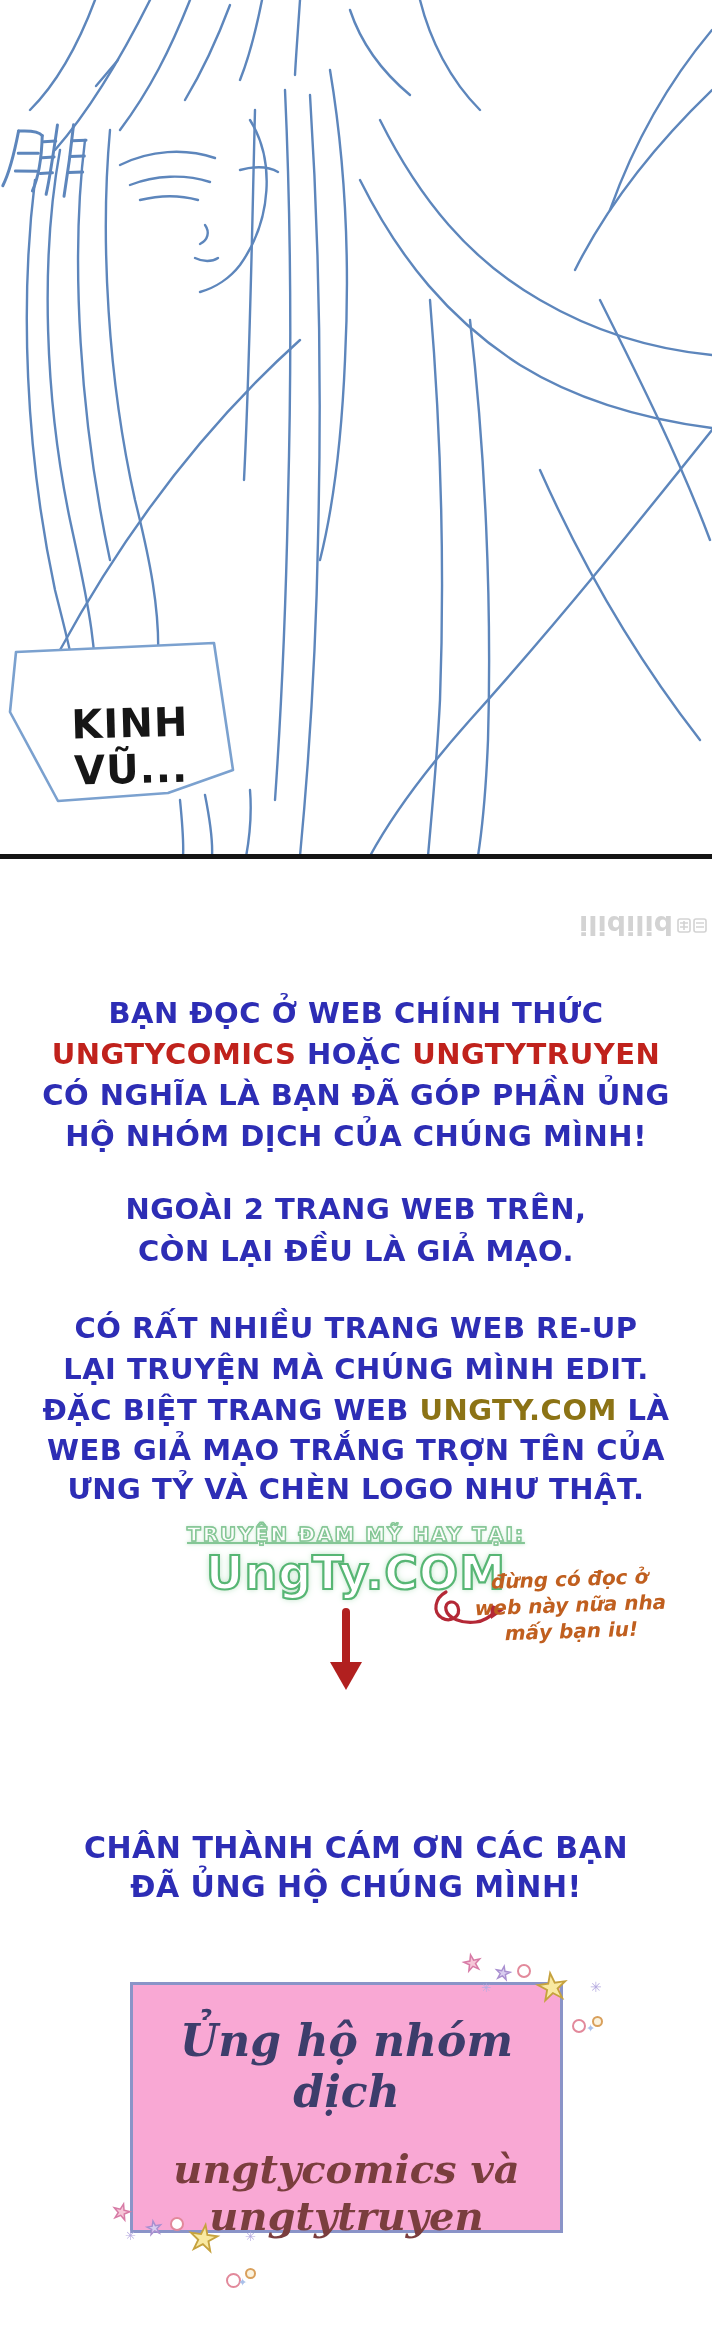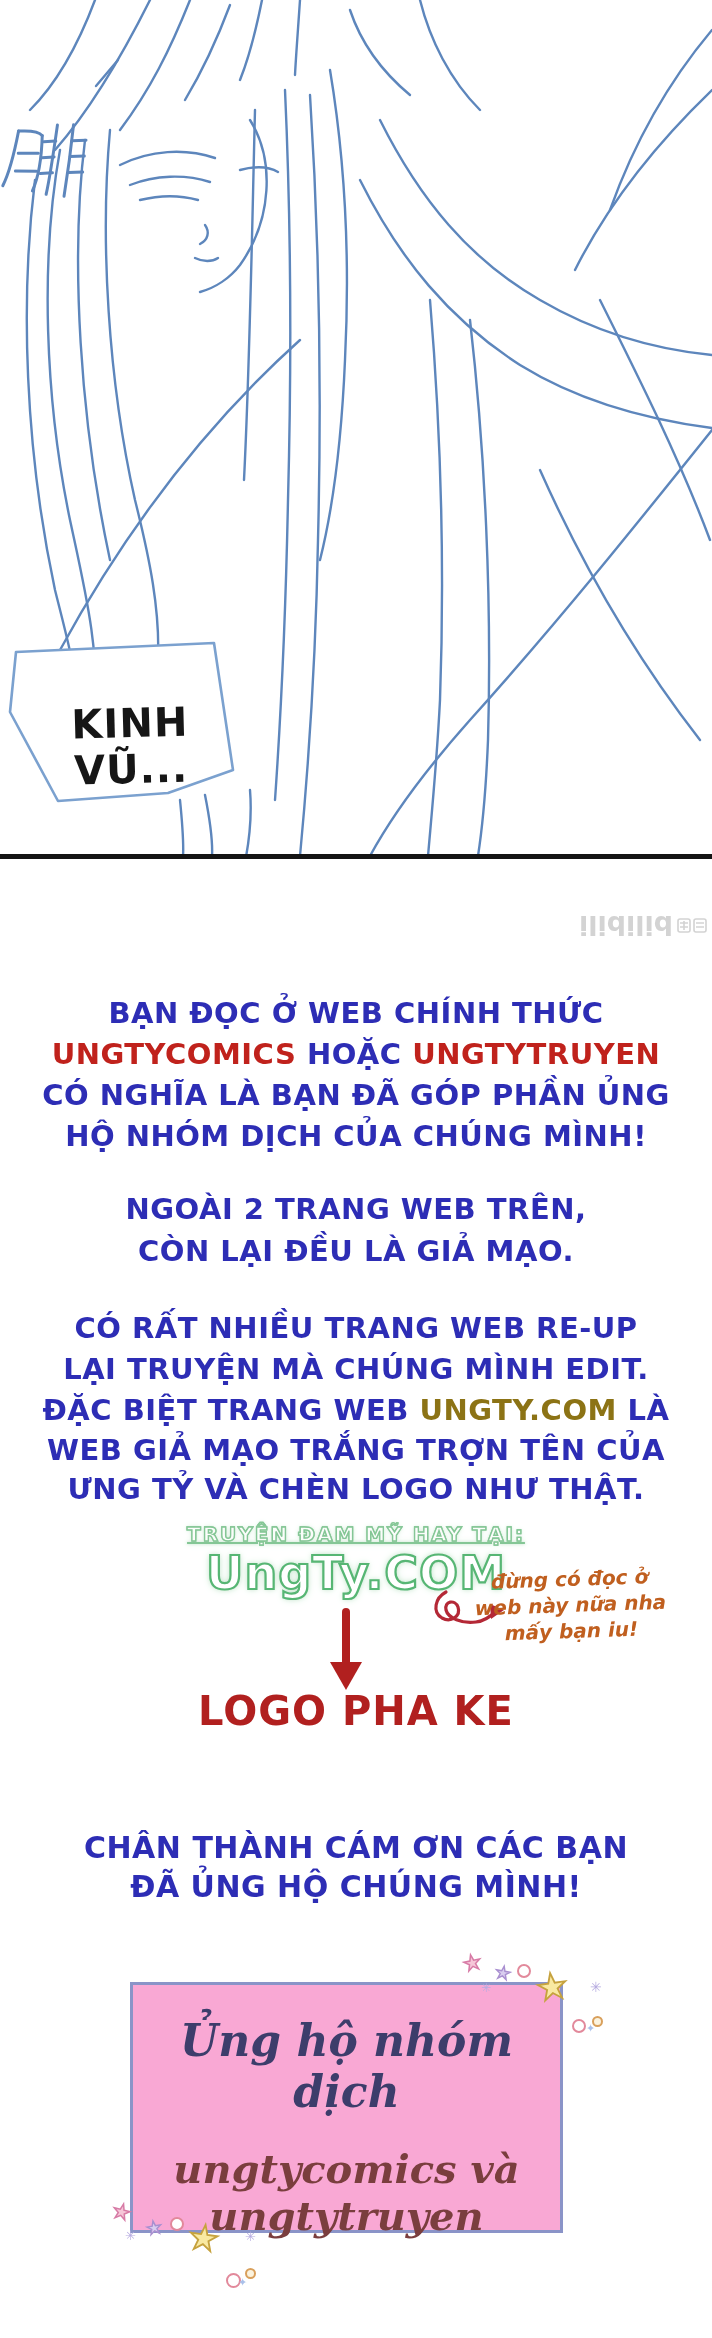--- a/index.html
+++ b/index.html
@@ -161,21 +161,20 @@
   <div class="cline p-blue blue" style="top:1469px;">ƯNG TỶ VÀ CHÈN LOGO NHƯ THẬT.</div>
 
   <div class="cline tagline">TRUYỆN ĐAM MỸ HAY TẠI:</div>
   <div class="cline biglogo">UngTy.COM</div>
 
   <svg class="abs" style="left:328px;top:1608px;" width="36" height="84" viewBox="0 0 36 84">
     <line x1="18" y1="4" x2="18" y2="58" stroke="#b1201f" stroke-width="8" stroke-linecap="round"></line>
     <polygon points="2,54 34,54 18,82" fill="#b1201f"></polygon>
   </svg>
 
-  <div class="cline caption">LOGO PHA KE</div>
 
   <svg class="abs" style="left:432px;top:1586px;" width="74" height="46" viewBox="0 0 74 46" fill="none" stroke="#b42836" stroke-width="3.2" stroke-linecap="round">
     <path d="M14 6 C3 12 0 26 10 32 C19 37 29 30 26 21 C23 13 12 15 14 24 C16 32 30 38 44 36 C52 35 58 31 63 26"></path>
     <polygon points="58,18 72,24 59,33" fill="#b42836" stroke="none"></polygon>
   </svg>
 
   <div class="orange-note">
     <div>đừng có đọc ở</div>
     <div>web này nữa nha</div>
     <div>mấy bạn iu!</div>

